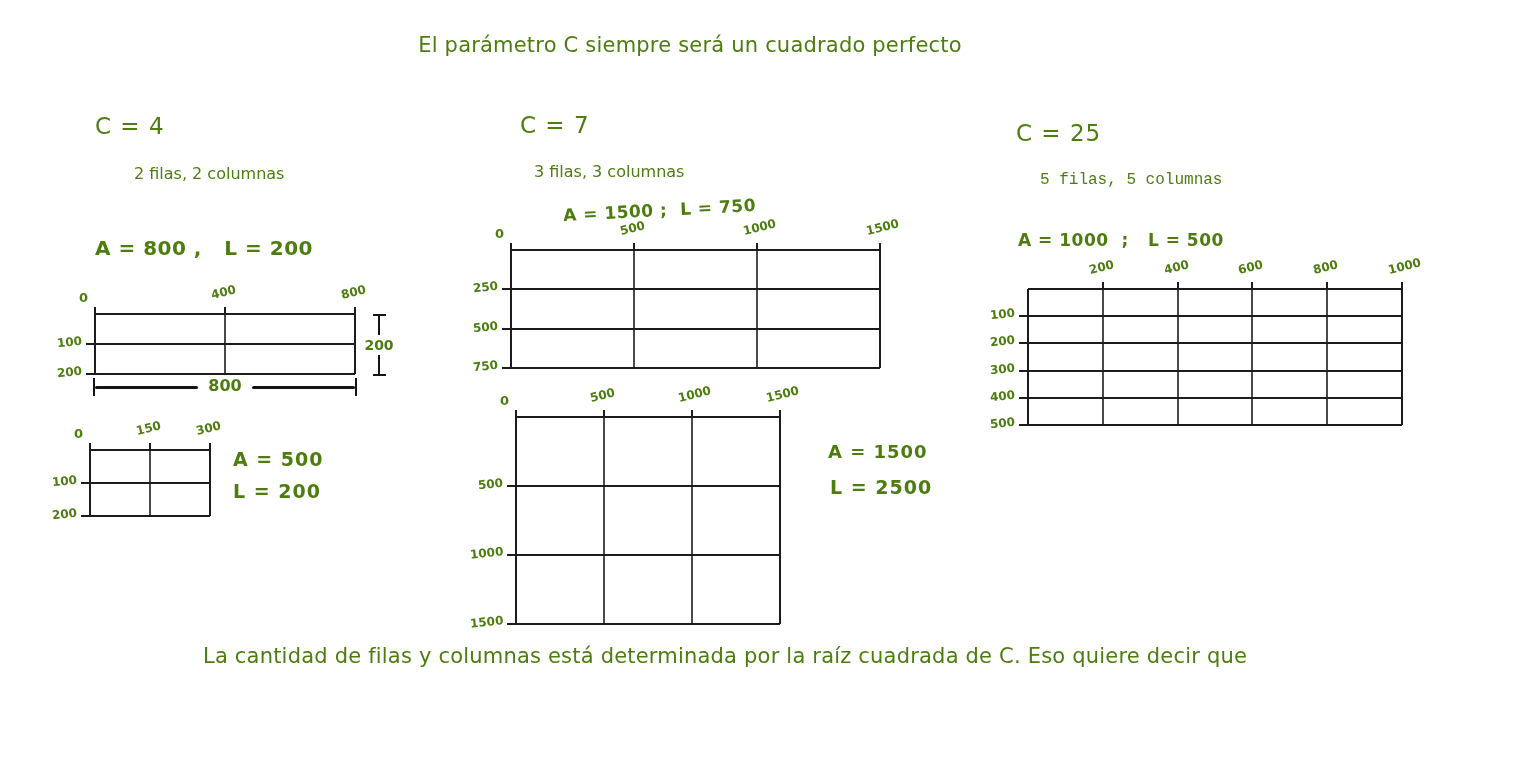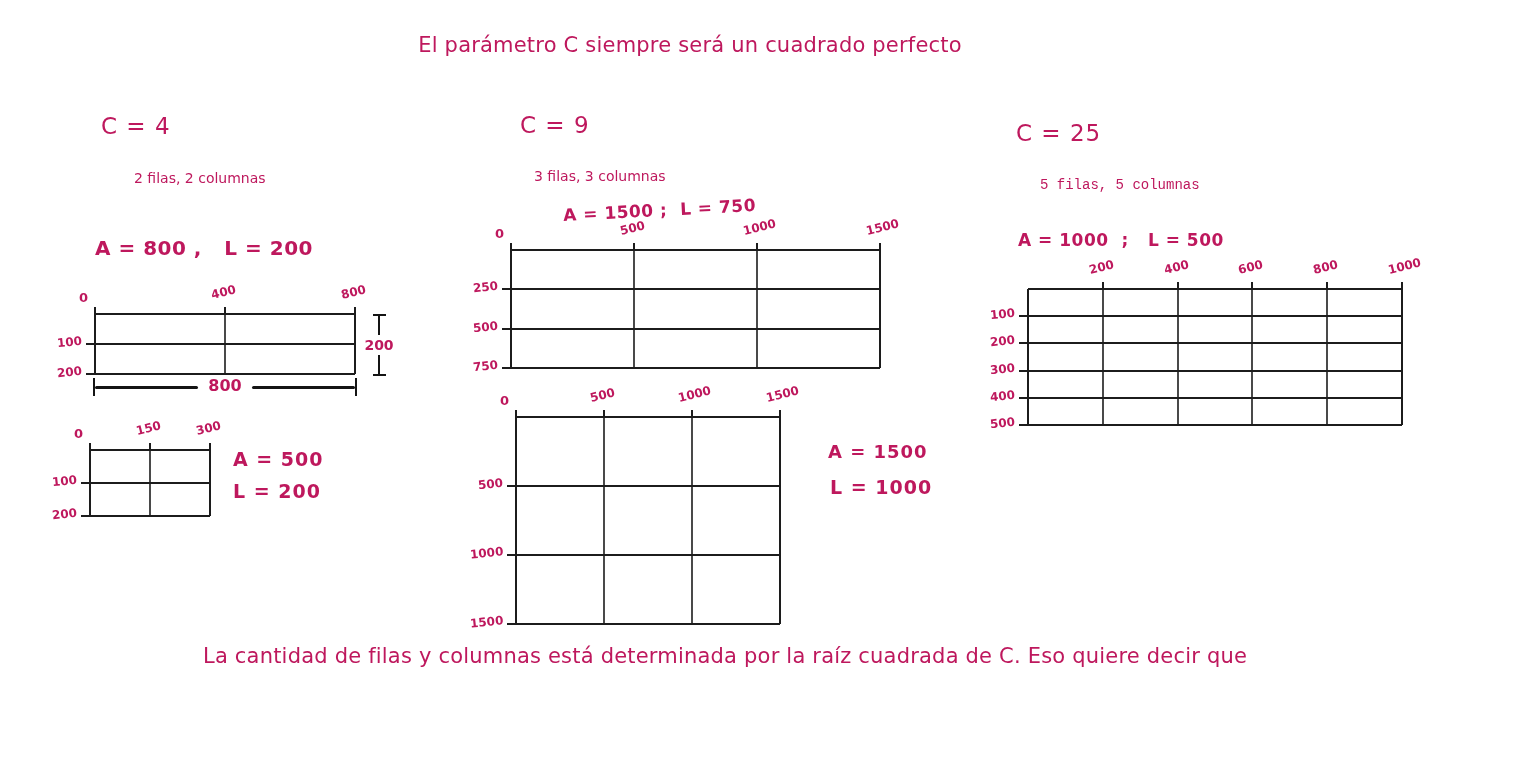--- a/index.html
+++ b/index.html
@@ -1,23 +1,23 @@
 <!DOCTYPE html>
 <html><head>
 <meta charset="utf-8">
 <style>
   html,body{margin:0;padding:0;background:#ffffff;}
   .canvas{
     position:relative;width:1532px;height:757px;background:#ffffff;overflow:hidden;
-    font-family:"DejaVu Sans",sans-serif;color:#be185d;
+    font-family:"DejaVu Sans",sans-serif;color:#4d7c0f;
   }
   .abs{position:absolute;}
   .title{font-size:21px;letter-spacing:.2px;text-align:center;}
   .heading{font-size:23px;letter-spacing:1px;}
-  .subheading{font-size:14px;margin-top:6px;}
+  .subheading{font-size:16px;}
   .params{font-size:20px;font-weight:700;letter-spacing:.5px;white-space:pre;}
   .sidelabel{font-size:19px;font-weight:700;letter-spacing:1px;}
   .footer-line{font-size:21px;letter-spacing:.2px;white-space:nowrap;text-align:right;}
   .grid{position:absolute;}
   .grid svg{position:absolute;left:0;top:0;overflow:visible;}
   .xtick{position:absolute;font-size:12px;font-weight:700;transform:rotate(-14deg);transform-origin:left bottom;white-space:nowrap;}
   .xtick.zero{transform:none;font-size:13px;}
   .ytick{position:absolute;font-size:12px;font-weight:700;text-align:right;transform:rotate(-6deg);white-space:nowrap;}
   .tick-v{position:absolute;width:2px;background:#1c1c1c;}
   .tick-h{position:absolute;height:2px;background:#1c1c1c;}
@@ -31,21 +31,21 @@
   .dim-right .seg{width:2px;background:#141414;flex:1 1 auto;}
   .dim-right .lbl{font-size:14px;font-weight:700;padding:2px 0;}
 </style>
 </head>
 <body>
 
 <div class="canvas">
 
   <div class="abs title" style="left:200px;top:33px;width:980px;">El parámetro C siempre será un cuadrado perfecto</div>
 
-  <div class="abs heading" style="left:95px;top:113px;margin-left:6px;">C = 4</div>
+  <div class="abs heading" style="left:95px;top:113px;">C = 4</div>
   <div class="abs subheading" style="left:134px;top:164px;">2 filas, 2 columnas</div>
   <div class="abs params" style="left:95px;top:236px;">A = 800 ,   L = 200</div>
 
   <div class="grid" style="left:95px;top:314px;width:260px;height:60px;">
       <svg width="260" height="60">
         <line x1="0" y1="0" x2="0" y2="60" stroke="#1c1c1c" stroke-width="2"></line>
         <line x1="130" y1="0" x2="130" y2="60" stroke="#1c1c1c" stroke-width="1.6"></line>
         <line x1="260" y1="0" x2="260" y2="60" stroke="#1c1c1c" stroke-width="2"></line>
         <line x1="0" y1="0" x2="260" y2="0" stroke="#1c1c1c" stroke-width="2"></line>
         <line x1="0" y1="30" x2="260" y2="30" stroke="#1c1c1c" stroke-width="2"></line>
@@ -96,21 +96,21 @@
       <span class="xtick" style="left: 108px; top: -26px;">300</span>
       <span class="tick-h" style="left: -9px; top: 32px; width: 9px;"></span>
       <span class="ytick" style="right: 133px; top: 24px;">100</span>
       <span class="tick-h" style="left: -9px; top: 65px; width: 9px;"></span>
       <span class="ytick" style="right: 133px; top: 57px;">200</span>
     </div>
 
   <div class="abs sidelabel" style="left:233px;top:448px;">A = 500</div>
   <div class="abs sidelabel" style="left:233px;top:480px;">L = 200</div>
 
-  <div class="abs heading" style="left:520px;top:112px;">C = 9</div>
+  <div class="abs heading" style="left:520px;top:112px;">C = 7</div>
   <div class="abs subheading" style="left:534px;top:162px;">3 filas, 3 columnas</div>
   <div class="abs params" style="left:563px;top:200px;font-size:17px;transform:rotate(-3deg);">A = 1500 ;  L = 750</div>
 
   <div class="grid" style="left:511px;top:250px;width:369px;height:118px;">
       <svg width="369" height="118">
         <line x1="0" y1="0" x2="0" y2="118" stroke="#1c1c1c" stroke-width="2"></line>
         <line x1="123" y1="0" x2="123" y2="118" stroke="#1c1c1c" stroke-width="1.6"></line>
         <line x1="246" y1="0" x2="246" y2="118" stroke="#1c1c1c" stroke-width="1.6"></line>
         <line x1="369" y1="0" x2="369" y2="118" stroke="#1c1c1c" stroke-width="2"></line>
         <line x1="0" y1="0" x2="369" y2="0" stroke="#1c1c1c" stroke-width="2"></line>
@@ -155,21 +155,21 @@
       <span class="xtick" style="left: 252px; top: -26px;">1500</span>
       <span class="tick-h" style="left: -9px; top: 68px; width: 9px;"></span>
       <span class="ytick" style="right: 277px; top: 60px;">500</span>
       <span class="tick-h" style="left: -9px; top: 137px; width: 9px;"></span>
       <span class="ytick" style="right: 277px; top: 129px;">1000</span>
       <span class="tick-h" style="left: -9px; top: 206px; width: 9px;"></span>
       <span class="ytick" style="right: 277px; top: 198px;">1500</span>
     </div>
 
   <div class="abs sidelabel" style="left:828px;top:441px;font-size:18px;">A = 1500</div>
-  <div class="abs sidelabel" style="left:830px;top:476px;">L = 1000</div>
+  <div class="abs sidelabel" style="left:830px;top:476px;">L = 2500</div>
 
   <div class="abs heading" style="left:1016px;top:120px;">C = 25</div>
   <div class="abs subheading" style="left:1040px;top:171px;font-family:Liberation Mono, monospace;">5 filas, 5 columnas</div>
   <div class="abs params" style="left:1018px;top:230px;font-size:17px;">A = 1000  ;   L = 500</div>
 
   <div class="grid" style="left:1028px;top:289px;width:374px;height:136px;">
       <svg width="374" height="136">
         <line x1="0" y1="0" x2="0" y2="136" stroke="#1c1c1c" stroke-width="2"></line>
         <line x1="75" y1="0" x2="75" y2="136" stroke="#1c1c1c" stroke-width="1.6"></line>
         <line x1="150" y1="0" x2="150" y2="136" stroke="#1c1c1c" stroke-width="1.6"></line>

